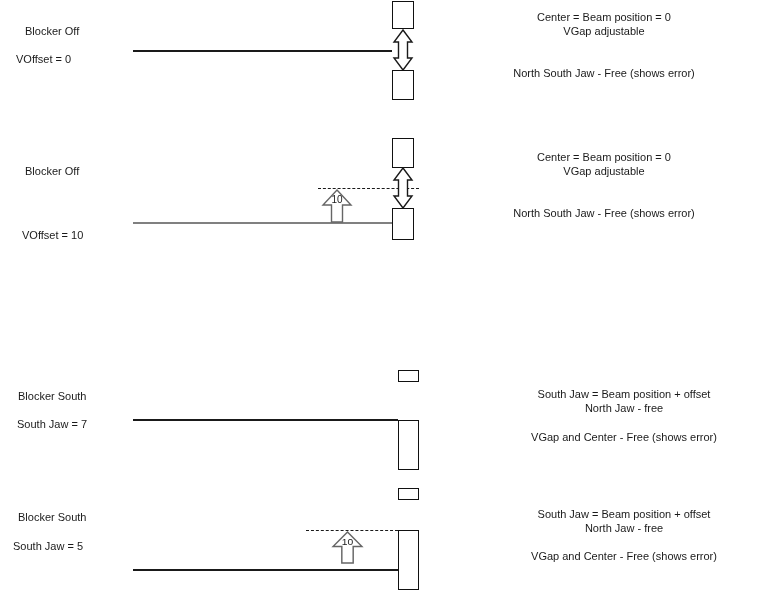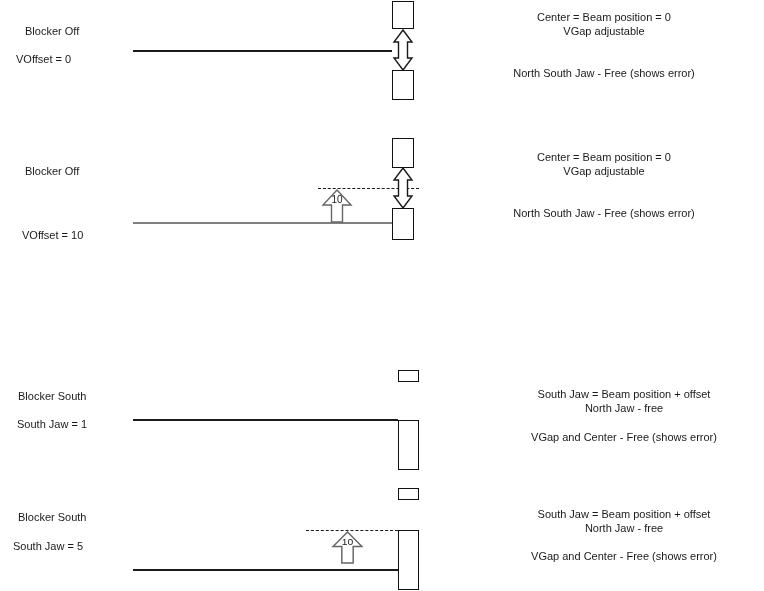--- a/index.html
+++ b/index.html
@@ -95,21 +95,21 @@
       </svg>
     </div>
 
     <div class="abs note" style="left:468px; top:151px;">Center = Beam position = 0</div>
     <div class="abs note" style="left:468px; top:165px;">VGap adjustable</div>
     <div class="abs note" style="left:468px; top:207px;">North South Jaw - Free (shows error)</div>
   </div>
 
   <div>
     <div class="abs label" style="left:18px; top:390px;">Blocker South</div>
-    <div class="abs label" style="left:17px; top:418px;">South Jaw = 1</div>
+    <div class="abs label" style="left:17px; top:418px;">South Jaw = 7</div>
 
     <div class="abs jaw" style="left:398px; top:370px; width:21px; height:12px;"></div>
 
     <div class="abs beam-line" style="left:133px; top:419px; width:265px;"></div>
 
     <div class="abs jaw" style="left:398px; top:420px; width:21px; height:50px;"></div>
 
     <div class="abs note" style="left:488px; top:388px;">South Jaw = Beam position + offset</div>
     <div class="abs note" style="left:488px; top:402px;">North Jaw - free</div>
     <div class="abs note" style="left:488px; top:431px;">VGap and Center - Free (shows error)</div>

